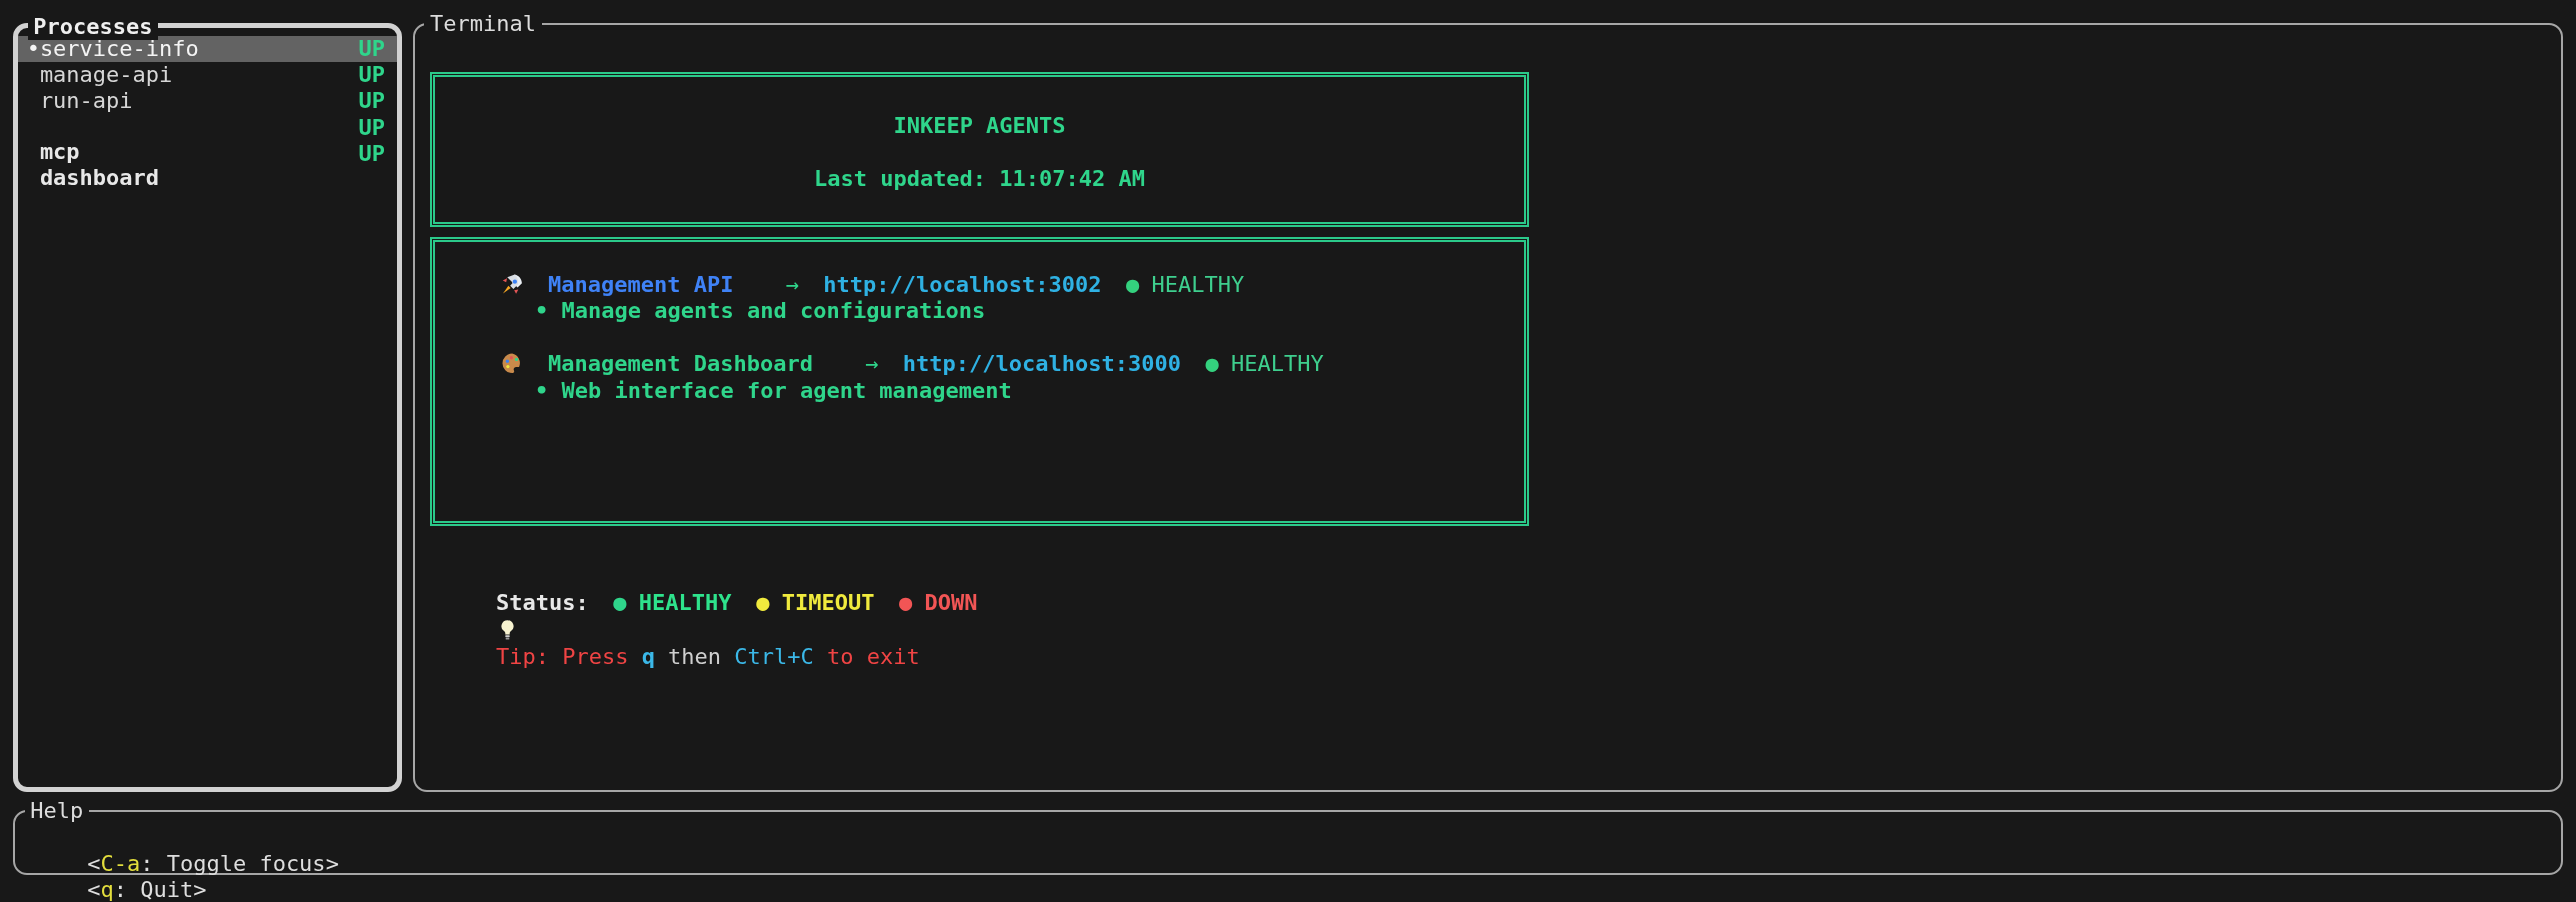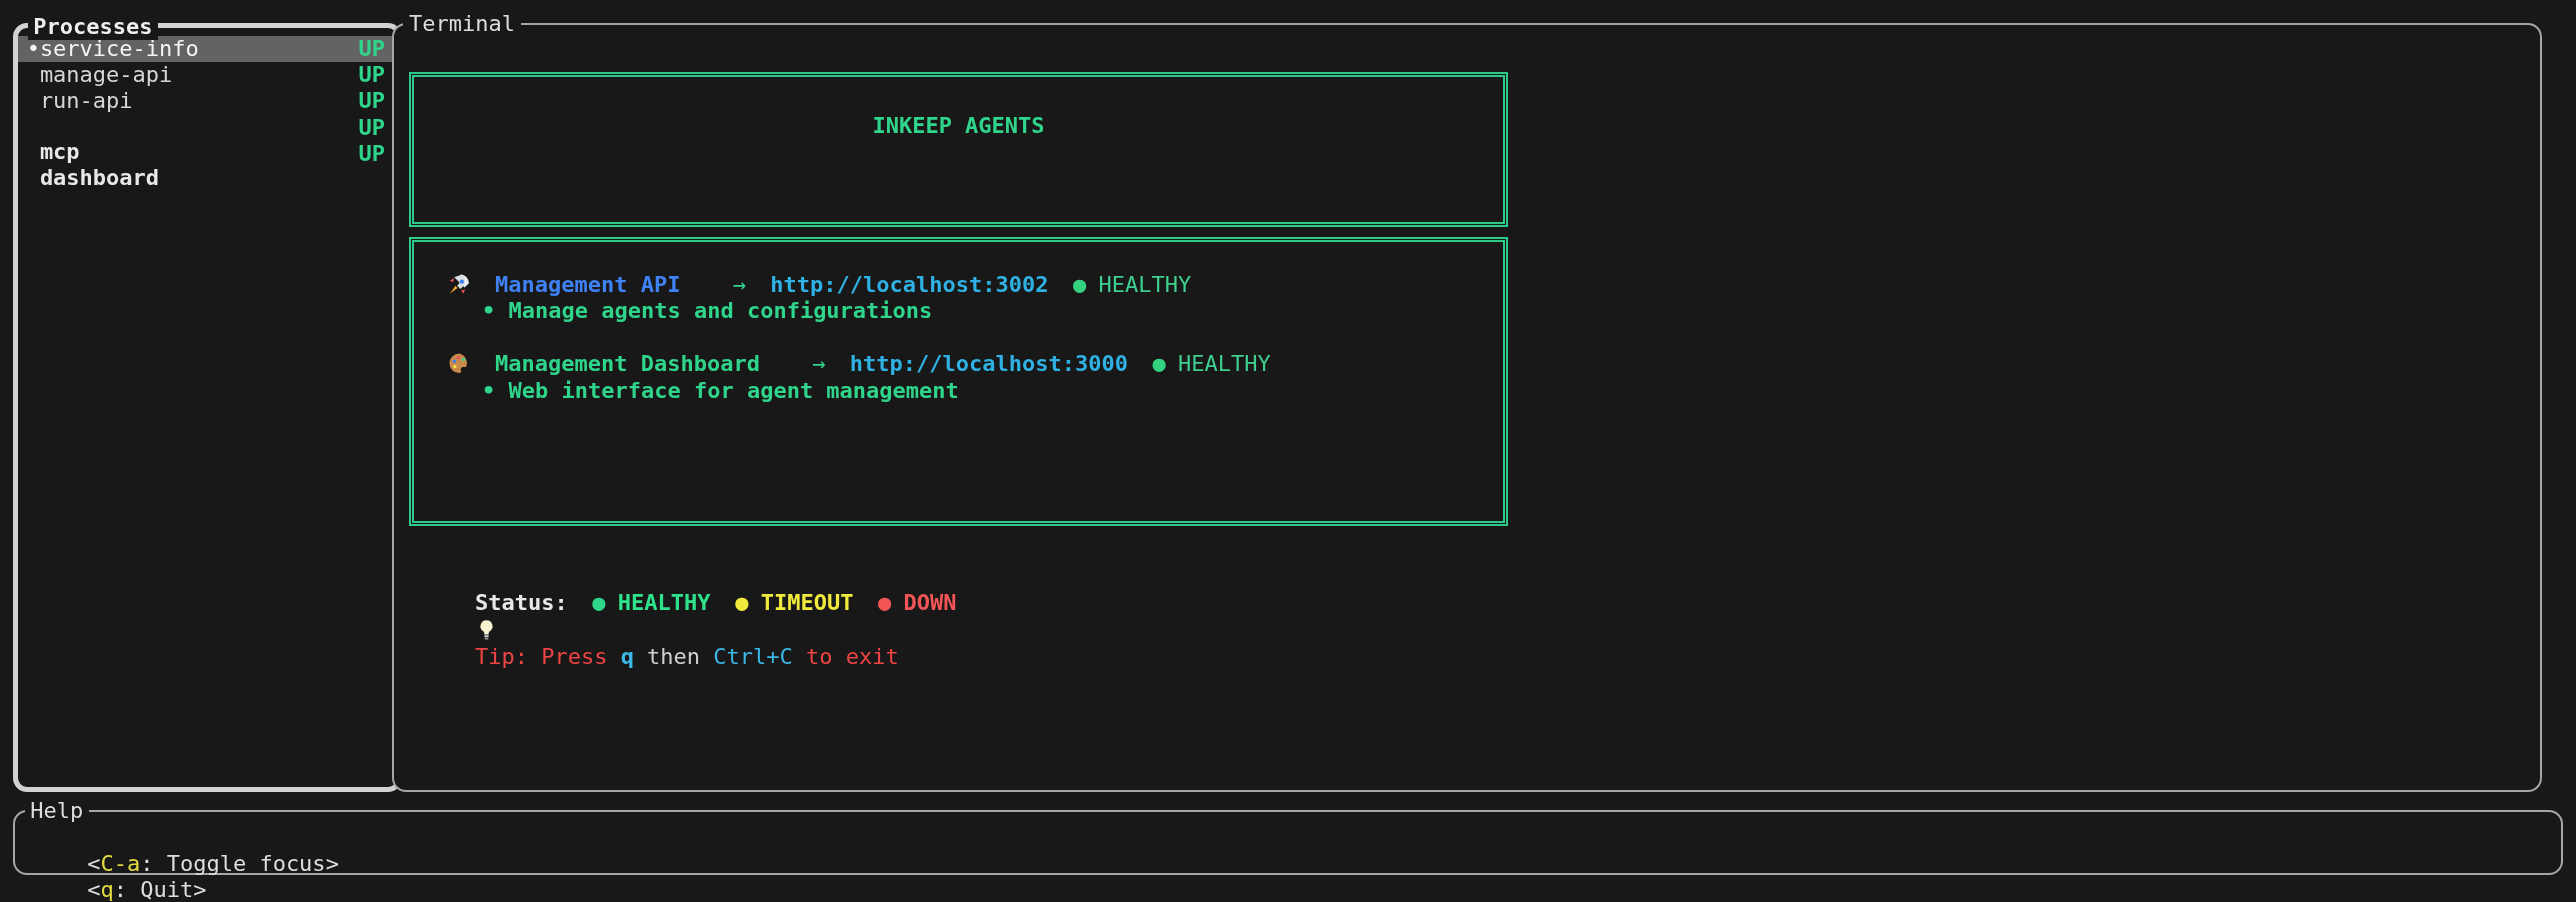--- a/index.html
+++ b/index.html
@@ -31,32 +31,32 @@
   .proc-row .bullet-slot { display:inline-block; width:13.2px; }
   .proc-row .proc-name { flex:1; color:#d6d6d6; }
   .proc-row.selected { background:#636363; }
   .proc-row.selected .proc-name { color:#f4f4f4; }
   .proc-row.selected .bullet-slot { color:#f4f4f4; }
   .proc-row.bold-row .proc-name { font-weight:bold; color:#e8e8e8;margin-top:48px; }
   .proc-status { color:#2fd58b; font-weight:bold; }
 
   
   #terminal-panel {
-    left:392px; top:23px; width:2150px; height:769px;
+    left:413px; top:23px; width:2150px; height:769px;
     border:2.8px solid #a6a6a6;
   }
   .greenbox {
     position:absolute; left:15px; width:1099px;
     border:5.7px double #2bc98a; overflow:hidden;
   }
   #header-box { top:47px; height:155px; text-align:center; padding-top:36px; }
   .hb-title { color:#2fd58b; font-weight:bold; }
   .hb-updated { color:#2fd58b; font-weight:bold; margin-top:26.4px; }
 
-  #services-box { top:212px; height:289px; padding-top:30px; }
+  #services-box { top:212px; height:289px; padding-top:30px;padding-left:32px; }
   .svc { margin-bottom:26.4px; }
   .svc-line1 { padding-left:32px; white-space:nowrap; height:26.4px; }
   .svc-line2 { padding-left:68px; white-space:pre; height:26.4px; color:#2fd58b; font-weight:bold; }
   .svc-icon { display:inline-block; width:26.4px; height:24.6px; vertical-align:-4.7px; margin-right:9.4px; }
   .svc-name { font-weight:bold; }
   .svc-name.blue   { color:#3f82f6; }
   .svc-name.yellow { color:#f0ea3d; }
   .svc-name.green  { color:#2fd58b; }
   .gap4 { display:inline-block; width:52px; }
   .gap2 { display:inline-block; width:24.6px; }
@@ -124,20 +124,21 @@
       <span class="proc-status">UP</span>
     </div>
   </div>
 </div>
 
 <div class="panel" id="terminal-panel">
   <span class="panel-title">Terminal</span>
 
   <div class="greenbox" id="header-box">
     <div class="hb-title">INKEEP AGENTS</div>
+    <div class="hb-updated">Last updated: 11:07:42 AM</div>
   </div>
 
   <div class="greenbox" id="services-box">
 
     <div class="svc">
       <div class="svc-line1">
         <span class="svc-icon"><svg width="26.4" height="24.6" viewBox="0 0 24 24">
               <path fill="#e9eef3" d="M14.5 2.5c4.2 1 6.6 4.2 7 8.4l-4.3 4.3-5.4-5.4 2.7-7.3z"></path>
               <path fill="#d9dee4" d="M14.5 2.5l-7.3 2.7 5.4 5.4-2.6 2.7 3.2 3.2 4.3-4.3c.6-3.9-.4-8-3-9.7z"></path>
               <circle fill="#3b82f6" cx="14.6" cy="9.4" r="2.1"></circle>

